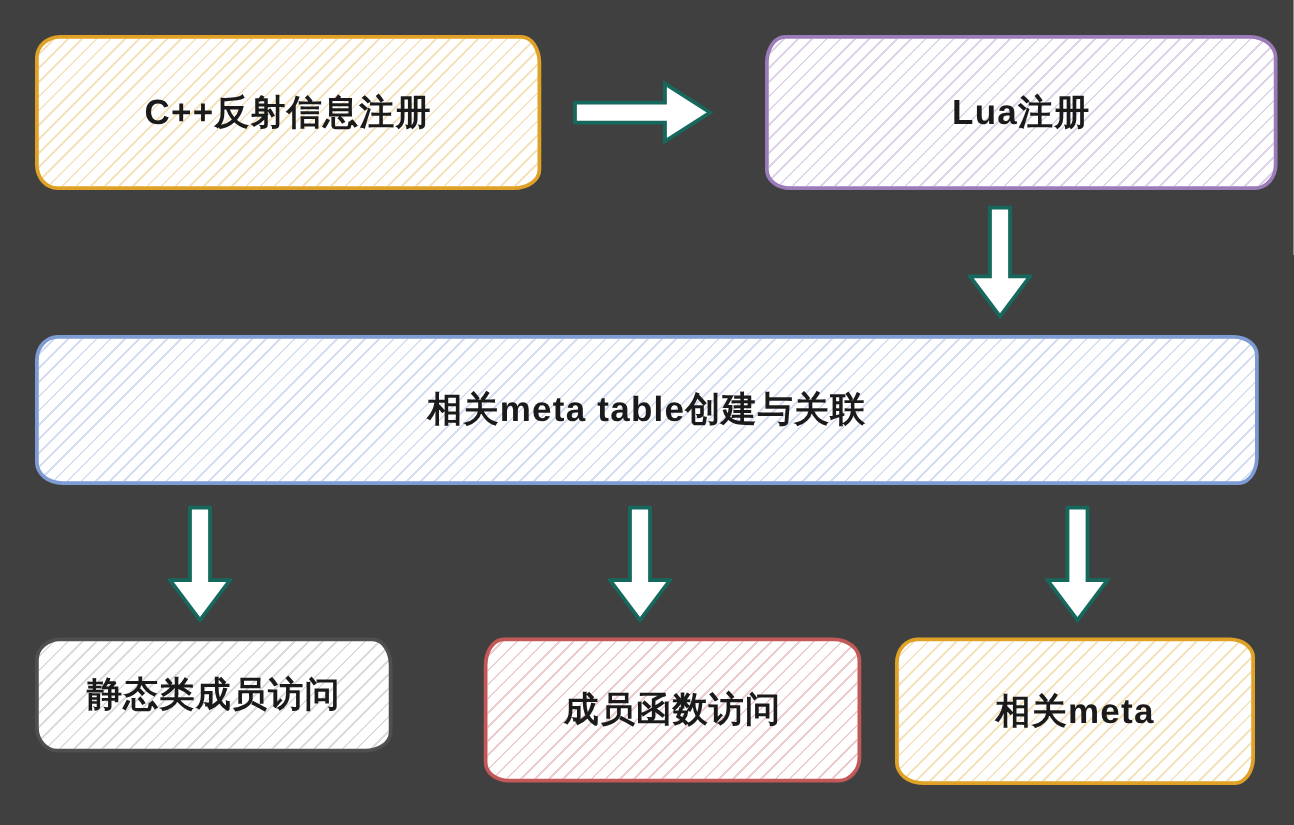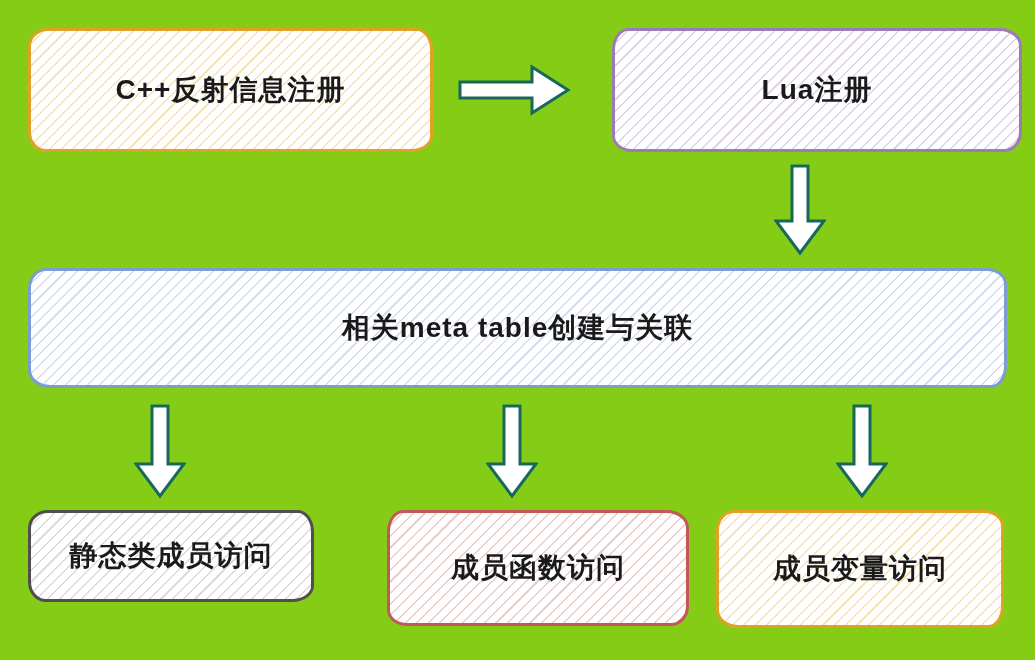--- a/index.html
+++ b/index.html
@@ -5,21 +5,21 @@
   html, body {
     margin: 0;
     padding: 0;
     background: #ffffff;
     font-family: "Liberation Sans", "DejaVu Sans", sans-serif;
   }
   .canvas {
     position: relative;
     width: 1035px;
     height: 660px;
-    background: #84cc16;
+    background: #404040;
     overflow: hidden;
   }
   .node {
     position: absolute;
     box-sizing: border-box;
     border: 3px solid #888;
     display: flex;
     align-items: center;
     justify-content: center;
     text-align: center;
@@ -139,16 +139,16 @@
 
   <div class="node gray r1" id="node-static">
     <span>静态类成员访问</span>
   </div>
 
   <div class="node red r2" id="node-memfn">
     <span>成员函数访问</span>
   </div>
 
   <div class="node yellow r3" id="node-memvar">
-    <span>成员变量访问</span>
+    <span>相关meta</span>
   </div>
 
 </div>
 
 </body></html>

